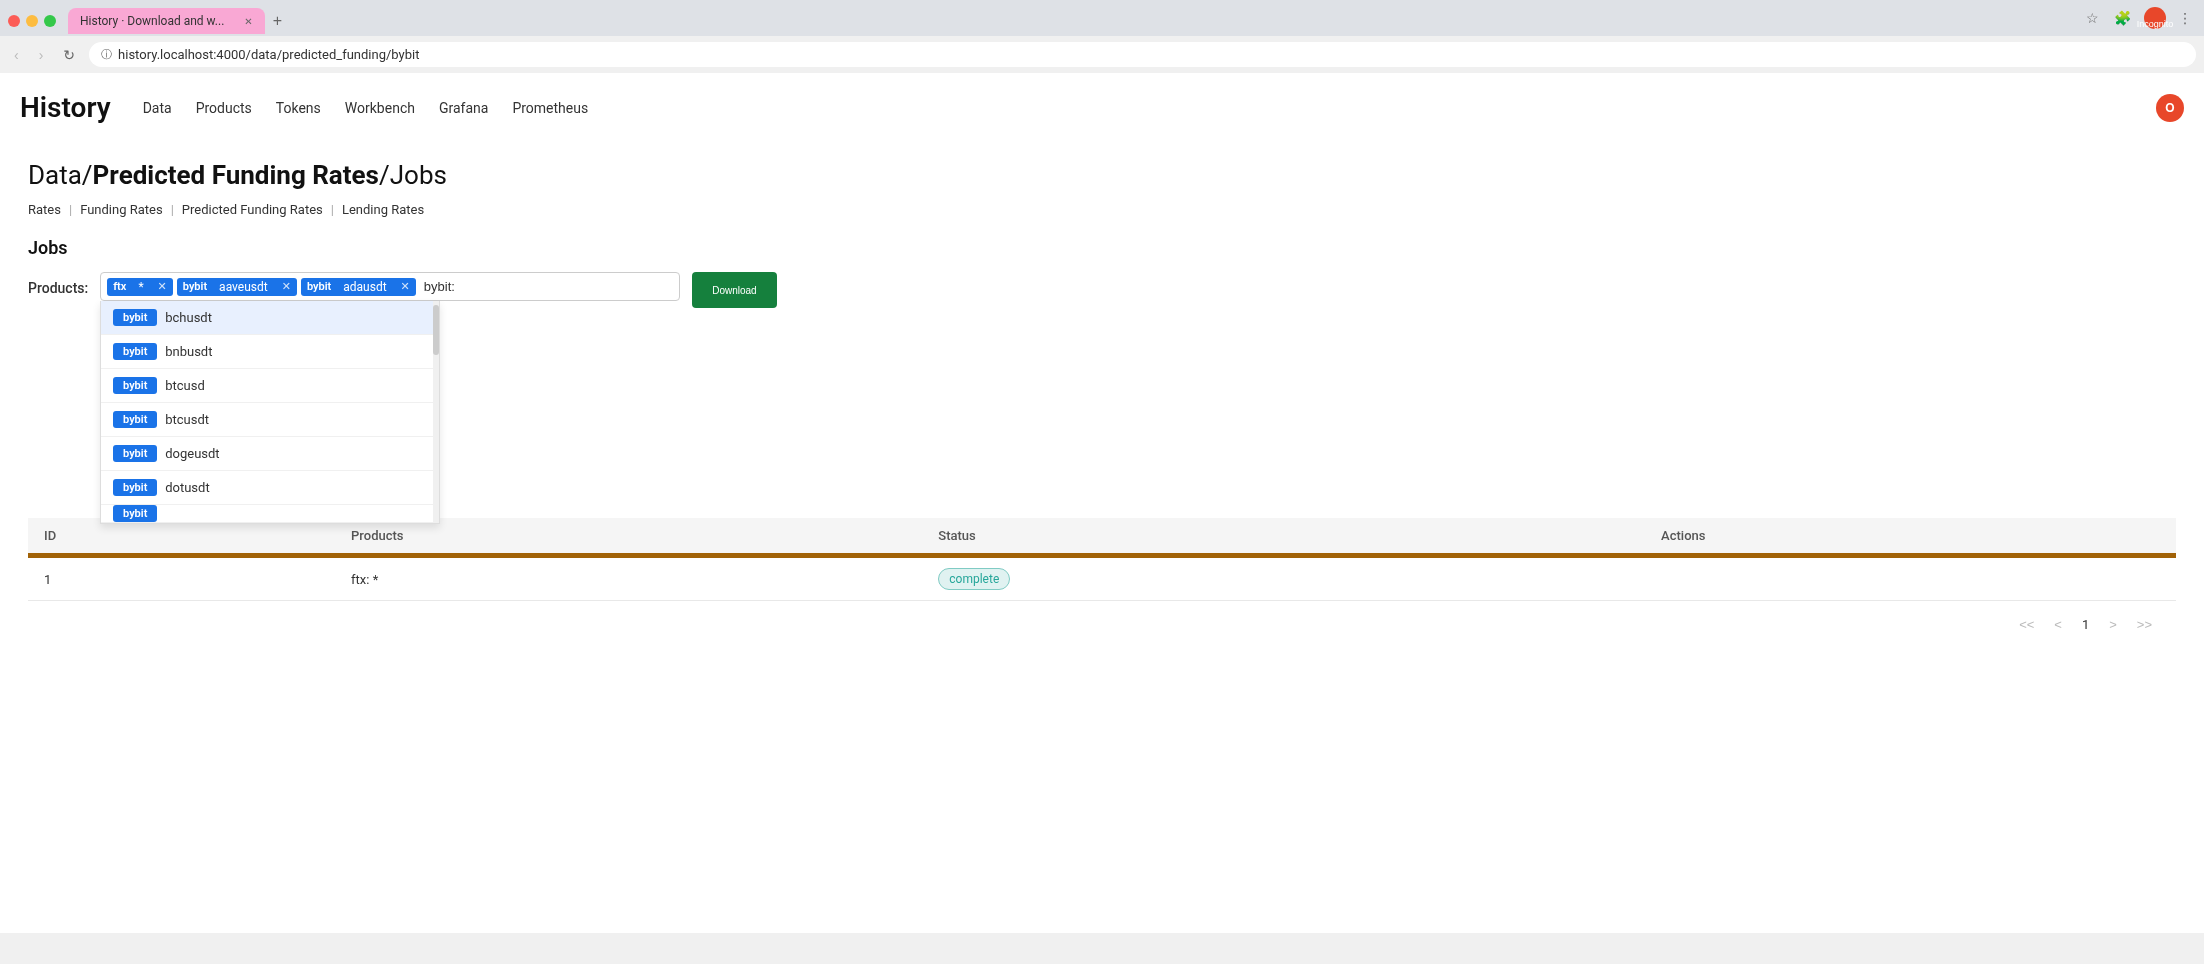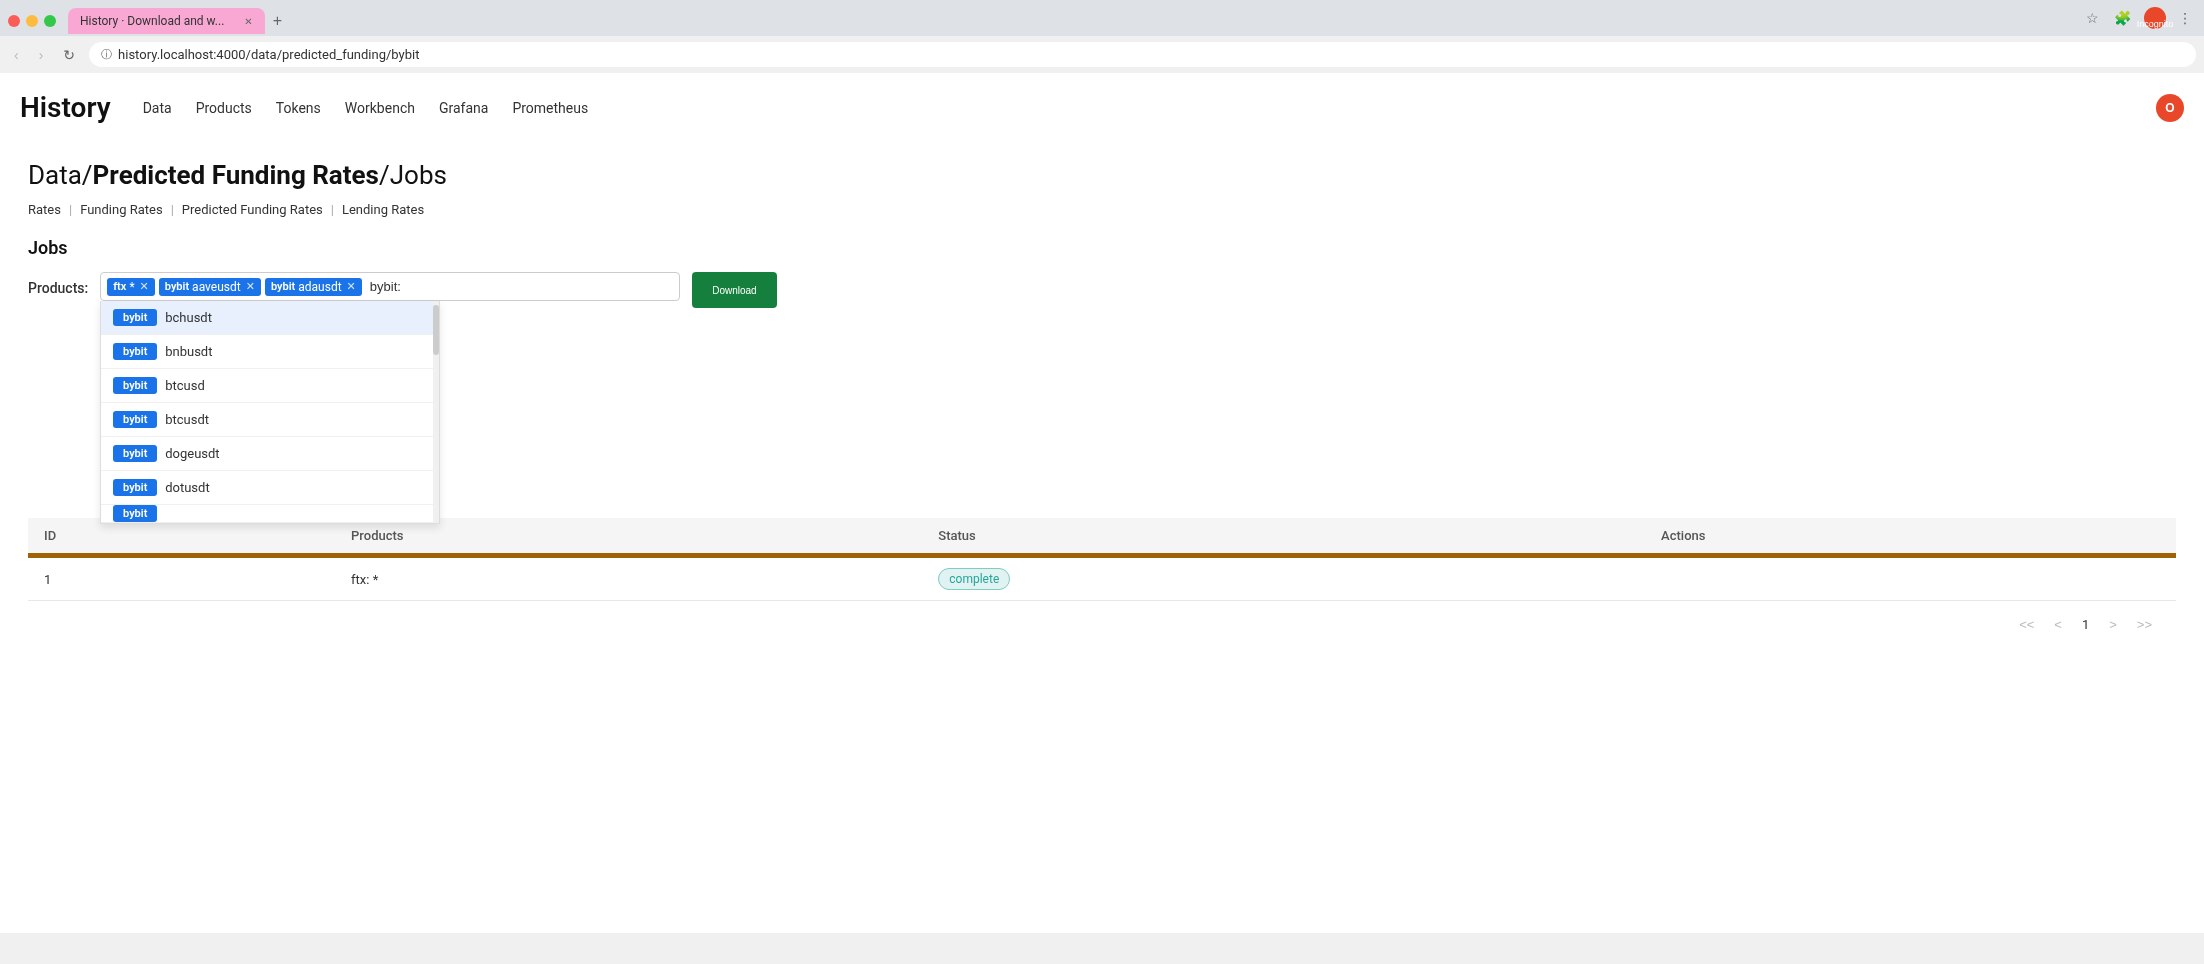--- a/index.html
+++ b/index.html
@@ -42,21 +42,21 @@
     .sub-breadcrumb { display: flex; align-items: center; gap: 8px; font-size: 13px; margin-bottom: 20px; color: #555; }
     .sub-breadcrumb a { color: #333; text-decoration: none; cursor: pointer; }
     .sub-sep { color: #aaa; }
 
     .section-title { font-size: 18px; font-weight: 600; margin-bottom: 14px; color: #111; }
 
     
     .products-row { display: flex; align-items: flex-start; gap: 12px; margin-bottom: 0; }
     .products-label { font-size: 14px; color: #333; padding-top: 8px; font-weight: 500; white-space: nowrap; }
     .tags-input-container { display: flex; flex-wrap: wrap; align-items: center; border: 1px solid #ccc; border-radius: 4px; padding: 4px 6px; min-width: 580px; background: white; cursor: text; gap: 4px; }
-    .tag { display: flex; align-items: center; gap: 3px; border-radius: 3px; padding: 2px 6px; font-size: 12px; }
+    .tag { display: flex; align-items: center; gap: 12px; border-radius: 3px; padding: 2px 6px; font-size: 12px; }
     .tag-ftx { background: #1a73e8; color: white; }
     .tag-bybit { background: #1a73e8; color: white; }
     .tag-label-small { font-size: 11px; font-weight: 600; }
     .tag-value { font-size: 12px; }
     .tag-close { cursor: pointer; font-size: 11px; opacity: 0.8; margin-left: 2px; }
     .tags-text-input { border: none; outline: none; font-size: 13px; color: #333; min-width: 80px; padding: 2px 4px; background: transparent; }
 
     .download-btn { background: #15803d; color: white; border: none; border-radius: 4px; padding: 8px 20px; font-size: 10px; cursor: pointer; white-space: nowrap; height: 36px; }
     .dropdown-list { position: absolute; top: 100%; left: 0; width: 340px; background: white; border: 1px solid #ddd; border-top: none; z-index: 100; box-shadow: 0 4px 8px rgba(0,0,0,0.1); }
     .dropdown-item { display: flex; align-items: center; gap: 8px; padding: 8px 12px; cursor: pointer; border-bottom: 1px solid #f0f0f0; }

